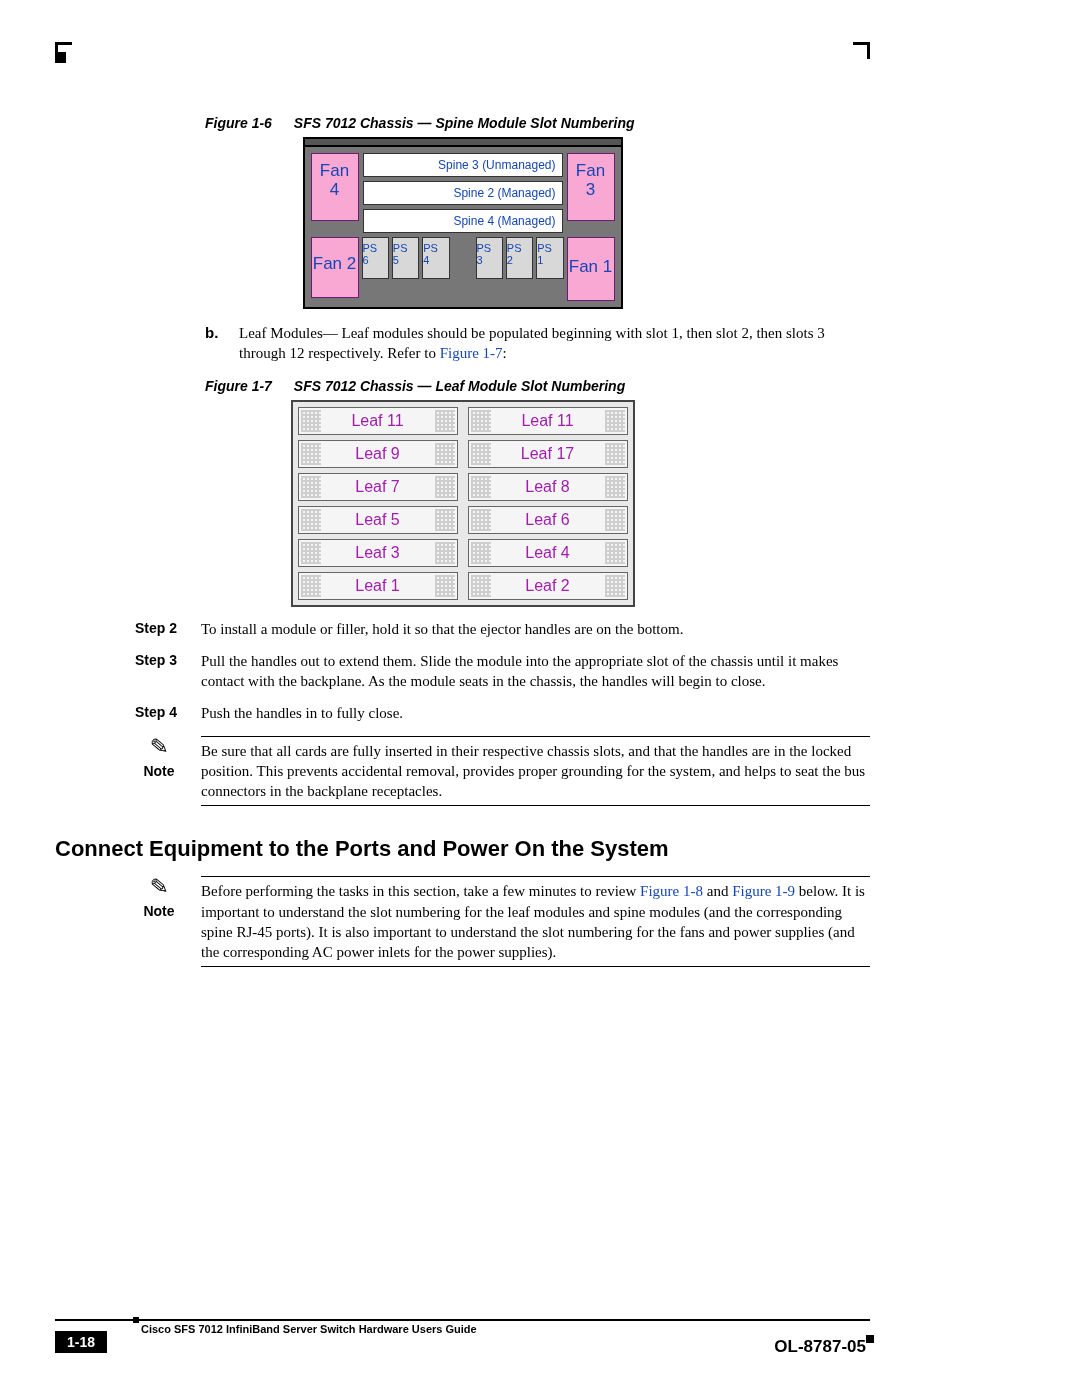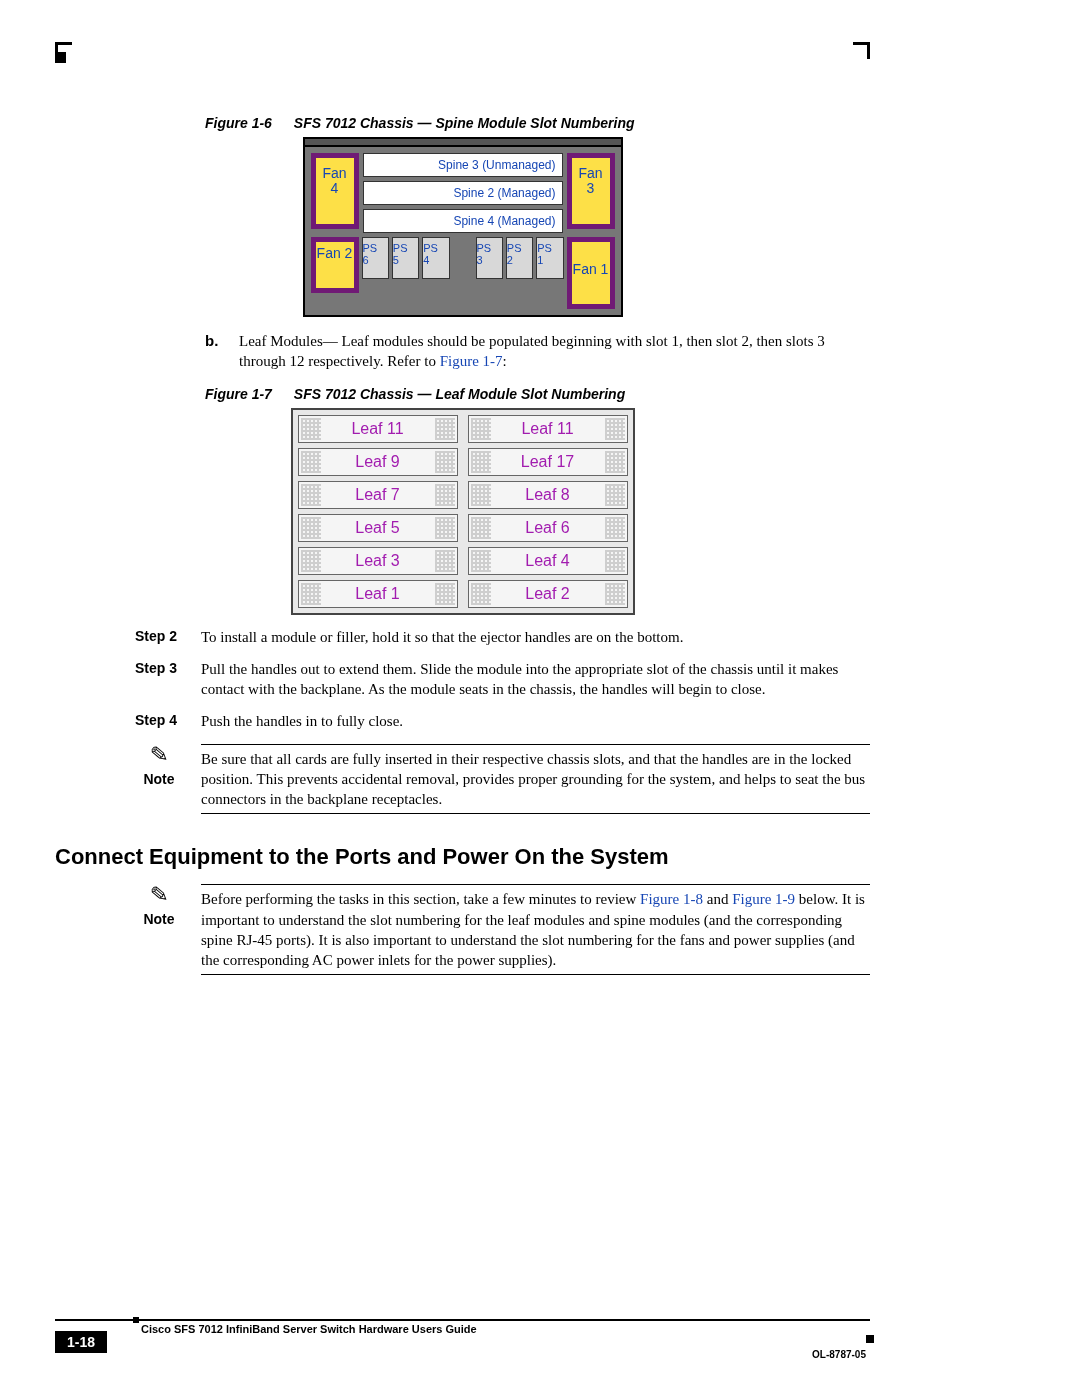--- a/index.html
+++ b/index.html
@@ -53,25 +53,25 @@
   .chassis-main {
     display: grid;
     grid-template-columns: 48px 1fr 48px;
     gap: 4px;
     background: #777;
     padding: 6px;
     border: 2px solid #000;
     border-top: none;
   }
   .fanbox {
-    background: #fde047;
-    border: 5px solid #701a75;
+    background: #f9a8d4;
+    border: 1px solid #701a75;
     height: 58px;
     font-family: Arial, sans-serif;
-    font-size: 14px;
+    font-size: 17px;
     color: #1646b4;
     text-align: center;
     padding-top: 8px;
     line-height: 1.1;
   }
   .spines {
     display: flex;
     flex-direction: column;
     gap: 4px;
   }
@@ -219,24 +219,24 @@
     font-family: Arial, sans-serif;
     font-weight: bold;
     font-size: 11px;
     position: absolute;
     left: 86px;
     top: 2px;
   }
   .foot-doc {
     font-family: Arial, sans-serif;
     font-weight: bold;
-    font-size: 10px;
+    font-size: 17px;
     position: absolute;
     right: 4px;
-    top: 28px;
+    top: 16px;
   }
   .foot-page {
     position: absolute;
     left: 0;
     top: 10px;
     background: #000;
     color: #fff;
     font-family: Arial, sans-serif;
     font-weight: bold;
     font-size: 14px;
@@ -267,21 +267,21 @@
 4</div>
         <div class="spines">
           <div class="spine">Spine 3 (Unmanaged)</div>
           <div class="spine">Spine 2 (Managed)</div>
           <div class="spine">Spine 4 (Managed)</div>
         </div>
         <div class="fanbox" style="white-space:pre-line">Fan
 3</div>
 
         <div class="psrow">
-          <div class="fanbox" style="height:42px;padding-top:4px">Fan
+          <div class="fanbox" style="height:42px;padding-top:17px">Fan
 2</div>
           <div class="psbox" style="white-space:pre-line">PS
 6</div>
           <div class="psbox" style="white-space:pre-line">PS
 5</div>
           <div class="psbox" style="white-space:pre-line">PS
 4</div>
           <div></div>
           <div class="psbox" style="white-space:pre-line">PS
 3</div>

